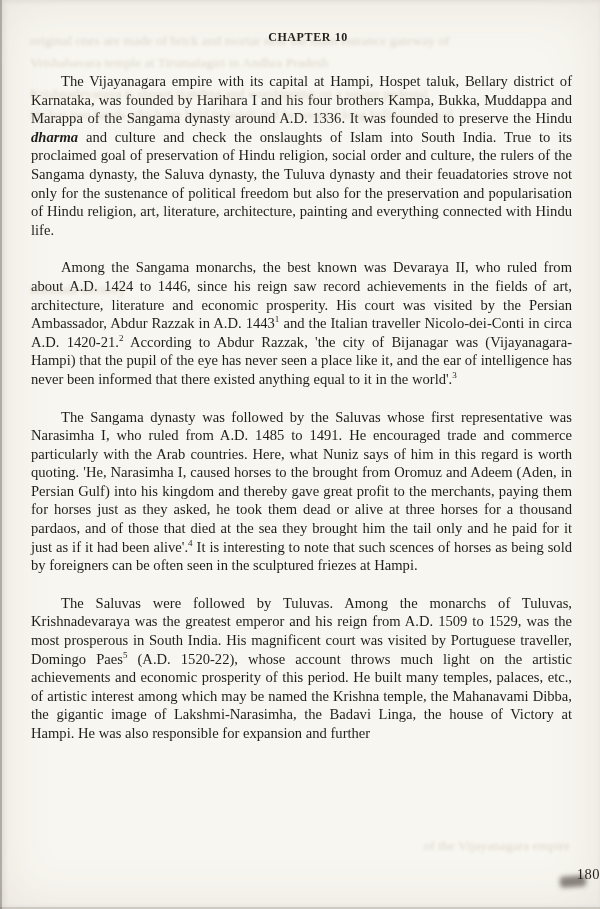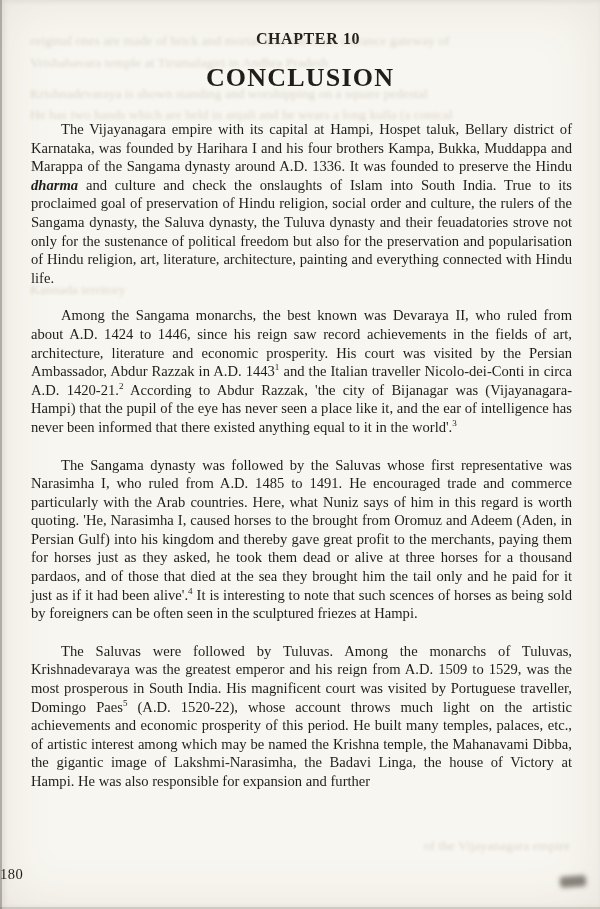--- a/index.html
+++ b/index.html
@@ -23,21 +23,21 @@
     background:rgba(55,48,38,0.28);
   }
   .page::after{ 
     content:"";position:absolute;left:0;right:0;bottom:0;height:2px;
     background:rgba(55,48,38,0.14);
   }
 
   .chapter-heading{
     margin:30px 0 0 16px;
     text-align:center;
-    font-size:16px;
+    font-size:12px;
     font-weight:bold;
     letter-spacing:0.6px;
   }
   .page-title{
     margin:15px 0 0 0;
     text-align:center;
     font-size:26px;
     font-weight:bold;
     letter-spacing:1.2px;
   }
@@ -51,21 +51,21 @@
   .body-text p{
     margin:0 0 19px 0;
     text-indent:30px;
   }
   .italic{font-style:italic;font-weight:bold;}
   sup{font-size:0.62em;line-height:0;vertical-align:super;}
 
   .page-number{
     position:absolute;
     left:0;right:0;bottom:26px;
-    text-align:left;
+    text-align:right;
     font-size:14.5px;
     letter-spacing:0.5px;
   }
 
   
   .bleed{
     position:absolute;
     left:30px;right:24px;
     color:var(--ghost);
     opacity:0.30;
@@ -98,21 +98,20 @@
 <div class="page">
 
   <div class="bleed bleed-1">original ones are made of brick and mortar near the main entrance gateway of</div>
   <div class="bleed bleed-2">Vrishabavara temple at Tirumalagiri in Andhra Pradesh</div>
   <div class="bleed bleed-3">Krishnadevaraya is shown standing and worshipping on a square pedestal</div>
   <div class="bleed bleed-4">He has two hands which are held in anjali and he wears a long kulla (a conical</div>
   <div class="bleed bleed-5">Kannada territory</div>
   <div class="bleed bleed-6">of the Vijayanagara empire</div>
 
   <h2 class="chapter-heading">CHAPTER 10</h2>
-  <h1 class="page-title">CONCLUSION</h1>
 
   <div class="body-text">
     <p><span>The Vijayanagara empire with its capital at Hampi, Hospet taluk, Bellary district of Karnataka, was founded by Harihara I and his four brothers Kampa, Bukka, Muddappa and Marappa of the Sangama dynasty around A.D. 1336.  It was founded to preserve the Hindu </span><span class="italic">dharma</span><span> and culture and check the onslaughts of Islam into South India. True to its proclaimed goal of preservation of Hindu religion, social order and culture, the rulers of the Sangama dynasty, the Saluva dynasty, the Tuluva dynasty and their feuadatories strove not only for the sustenance of political freedom but also for the preservation and popularisation of Hindu religion, art, literature, architecture, painting and everything connected with Hindu life.</span></p>
     <p><span>Among the Sangama monarchs, the best known was Devaraya II, who ruled from about A.D. 1424 to 1446, since his reign saw record achievements in the fields of art, architecture, literature and economic prosperity.  His court was visited by the Persian Ambassador, Abdur Razzak in A.D. 1443</span><sup>1</sup><span> and the Italian traveller Nicolo-dei-Conti in circa A.D. 1420-21.</span><sup>2</sup><span> According to Abdur Razzak, 'the city of Bijanagar was (Vijayanagara-Hampi) that the pupil of the eye has never seen a place like it, and the ear of intelligence has never been informed that there existed anything equal to it in the world'.</span><sup>3</sup></p>
     <p><span>The Sangama dynasty was followed by the Saluvas whose first representative was Narasimha I, who ruled from A.D. 1485 to 1491. He encouraged trade and commerce particularly with the Arab countries.  Here, what Nuniz says of him in this regard is worth quoting.  'He, Narasimha I, caused horses to the brought from Oromuz and Adeem (Aden, in Persian Gulf) into his kingdom and thereby gave great profit to the merchants, paying them for horses just as they asked, he took them dead or alive at three horses for a thousand pardaos, and of those that died at the sea they brought him the tail only and he paid for it just as if it had been alive'.</span><sup>4</sup><span> It is interesting to note that such scences of horses as being sold by foreigners can be often seen in the sculptured friezes at Hampi.</span></p>
     <p><span>The Saluvas were followed by Tuluvas.  Among the monarchs of Tuluvas, Krishnadevaraya was the greatest emperor and his reign from A.D. 1509 to 1529, was the most prosperous in South India. His magnificent court was visited by Portuguese traveller, Domingo Paes</span><sup>5</sup><span> (A.D. 1520-22), whose account throws much light on the artistic achievements and economic prosperity of this period. He built many temples, palaces, etc., of artistic interest among which may be named the Krishna temple, the Mahanavami Dibba, the gigantic image of Lakshmi-Narasimha, the Badavi Linga, the house of Victory at Hampi.  He was also responsible for expansion and further</span></p>
   </div>
 
   <div class="page-number">180</div>
 

